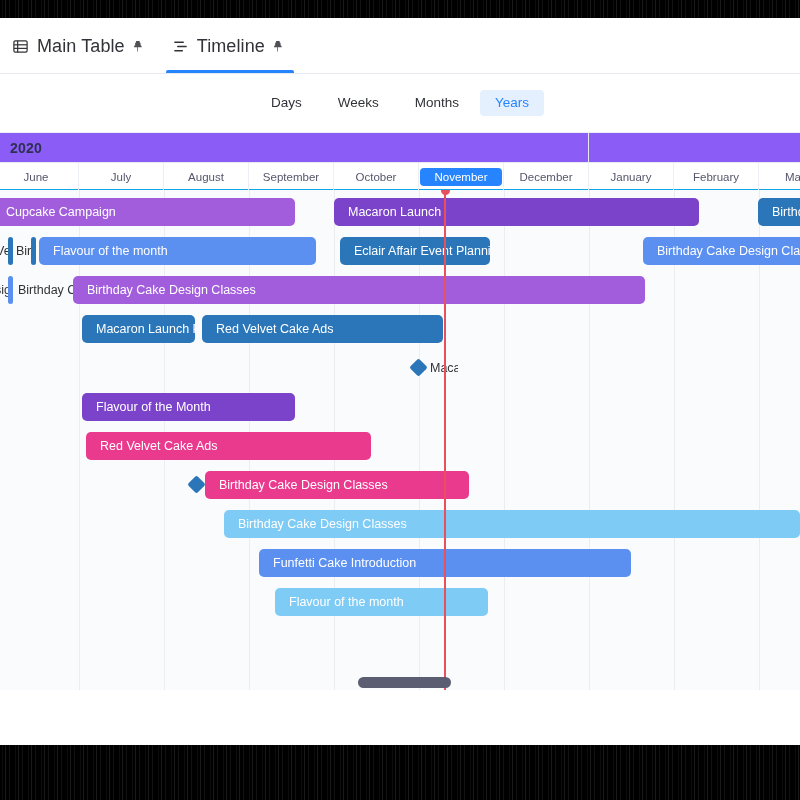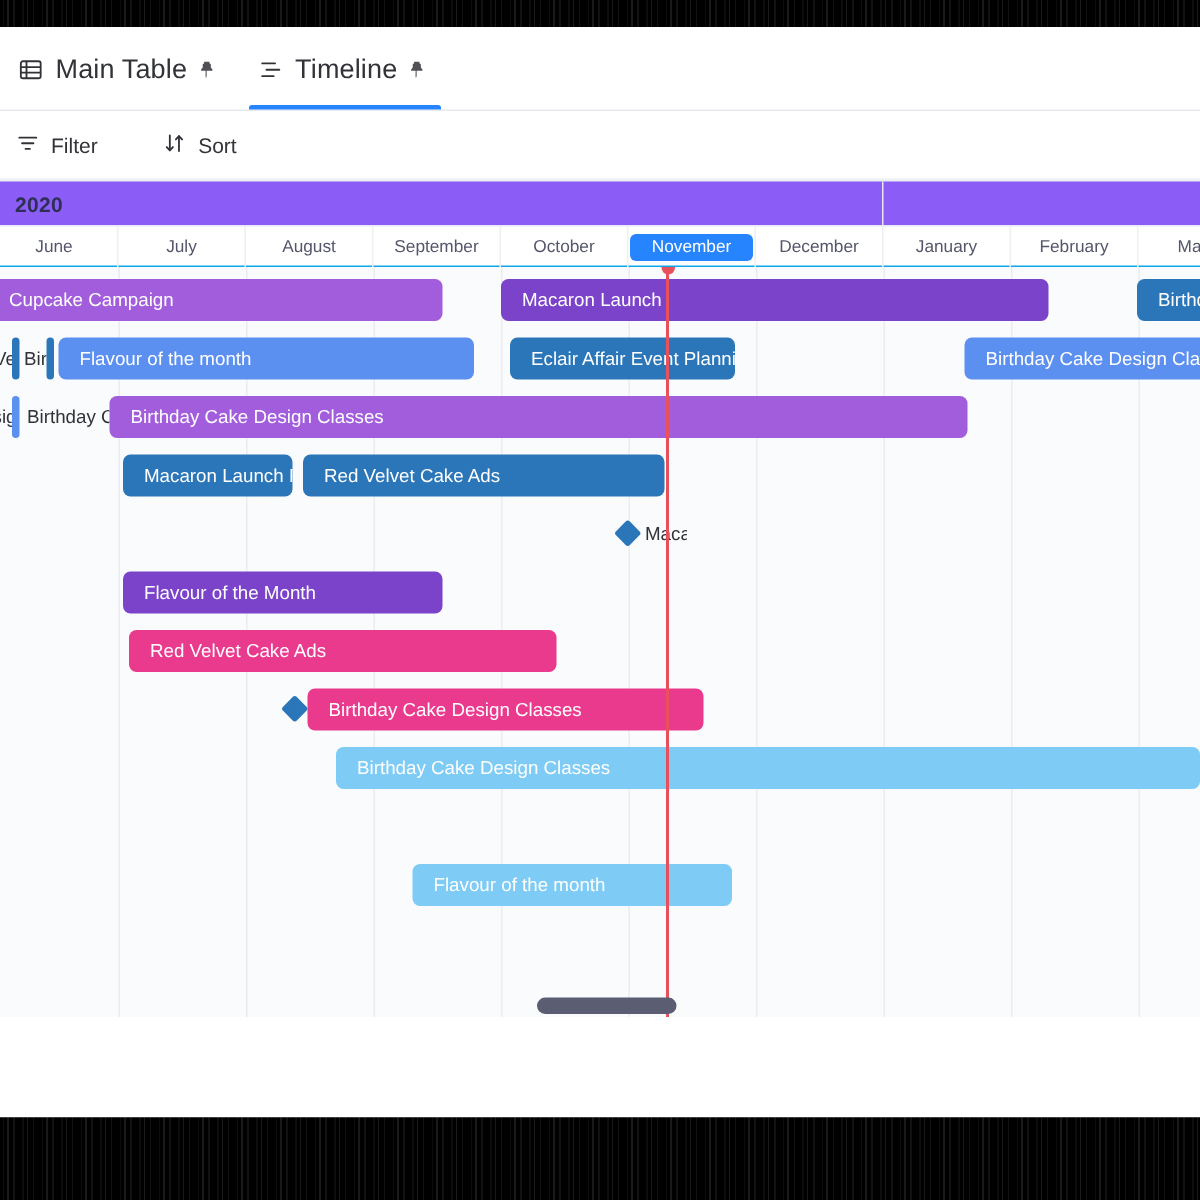--- a/index.html
+++ b/index.html
@@ -221,44 +221,27 @@
       <span class="tab-label">Timeline</span>
       <span>
         <svg class="pin-icon" viewBox="0 0 10 14" fill="#323338">
           <path d="M3 1h4v1.2l1 .8v2.4l1.2 1.4v.9H4.9v3.8L4.5 13l-.4-.5V7.7H0.8v-.9L2 5.4V3l1-.8z" transform="translate(0.4,0)"></path>
         </svg>
       </span>
     </div>
 
   </div>
 
-  <div class="toolbar">
-    <div class="tool-btn">
-      <span>
-        <svg width="15" height="15" viewBox="0 0 16 16" stroke="#323338" stroke-width="1.4" stroke-linecap="round">
-          <line x1="2" y1="4" x2="14" y2="4"></line>
-          <line x1="4" y1="8" x2="12" y2="8"></line>
-          <line x1="6.5" y1="12" x2="9.5" y2="12"></line>
-        </svg>
-      </span>
-      <span>Filter</span>
-    </div>
-    <div class="tool-btn">
-      <span>
-        <svg width="15" height="15" viewBox="0 0 16 16" stroke="#323338" stroke-width="1.3" fill="none" stroke-linecap="round" stroke-linejoin="round">
-          <line x1="4.5" y1="2.5" x2="4.5" y2="13"></line>
-          <polyline points="2.3,10.7 4.5,13 6.7,10.7"></polyline>
-          <line x1="11" y1="13.5" x2="11" y2="3"></line>
-          <polyline points="8.8,5.3 11,3 13.2,5.3"></polyline>
-        </svg>
-      </span>
-      <span>Sort</span>
-    </div>
-  </div>
-
+
+  <div class="zoomrow" id="zoomrow">
+      <div class="zoom-opt">Days</div>
+      <div class="zoom-opt">Weeks</div>
+      <div class="zoom-opt">Months</div>
+      <div class="zoom-opt active">Years</div>
+    </div>
 
   <div class="yearband" id="yearband">
       <div class="yearcell" style="left: -6px; width: 595px;">
         <span>2020</span>
       </div>
       <div class="yearcell" style="left: 589px; width: 255px;"></div>
     </div>
 
   <div class="monthband" id="monthband">
       <div class="monthcell" style="left: -6px; width: 85px;">
@@ -324,18 +307,19 @@
       <div class="bar" style="left: 73px; width: 572px; top: 86px; background: rgb(162, 93, 220);">Birthday Cake Design Classes</div>
       <div class="bar" style="left: 82px; width: 113px; top: 125px; background: rgb(43, 118, 185);">Macaron Launch Party</div>
       <div class="bar" style="left: 202px; width: 241px; top: 125px; background: rgb(43, 118, 185);">Red Velvet Cake Ads</div>
       <div class="milestone" style="left: 412px; top: 171px; background: rgb(43, 118, 185);"></div>
       <div class="milestone-label" style="left: 430px; top: 164px; width: 28px;">Macaron Launch Party</div>
       <div class="bar" style="left: 82px; width: 213px; top: 203px; background: rgb(123, 66, 202);">Flavour of the Month</div>
       <div class="bar" style="left: 86px; width: 285px; top: 242px; background: rgb(234, 58, 142);">Red Velvet Cake Ads</div>
       <div class="milestone" style="left: 190px; top: 288px; background: rgb(43, 118, 185);"></div>
       <div class="bar" style="left: 205px; width: 264px; top: 281px; background: rgb(234, 58, 142);">Birthday Cake Design Classes</div>
       <div class="bar" style="left: 224px; width: 576px; top: 320px; background: rgb(126, 203, 245);">Birthday Cake Design Classes</div>
+      <div class="bar" style="left: 259px; width: 372px; top: 359px; background: rgb(91, 143, 240);">Funfetti Cake Introduction</div>
       <div class="bar" style="left: 275px; width: 213px; top: 398px; background: rgb(126, 203, 245);">Flavour of the month</div>
     </div>
 
 </div>
 
 <div id="noise-bottom" class="noise-band"></div>
 
 </body></html>

